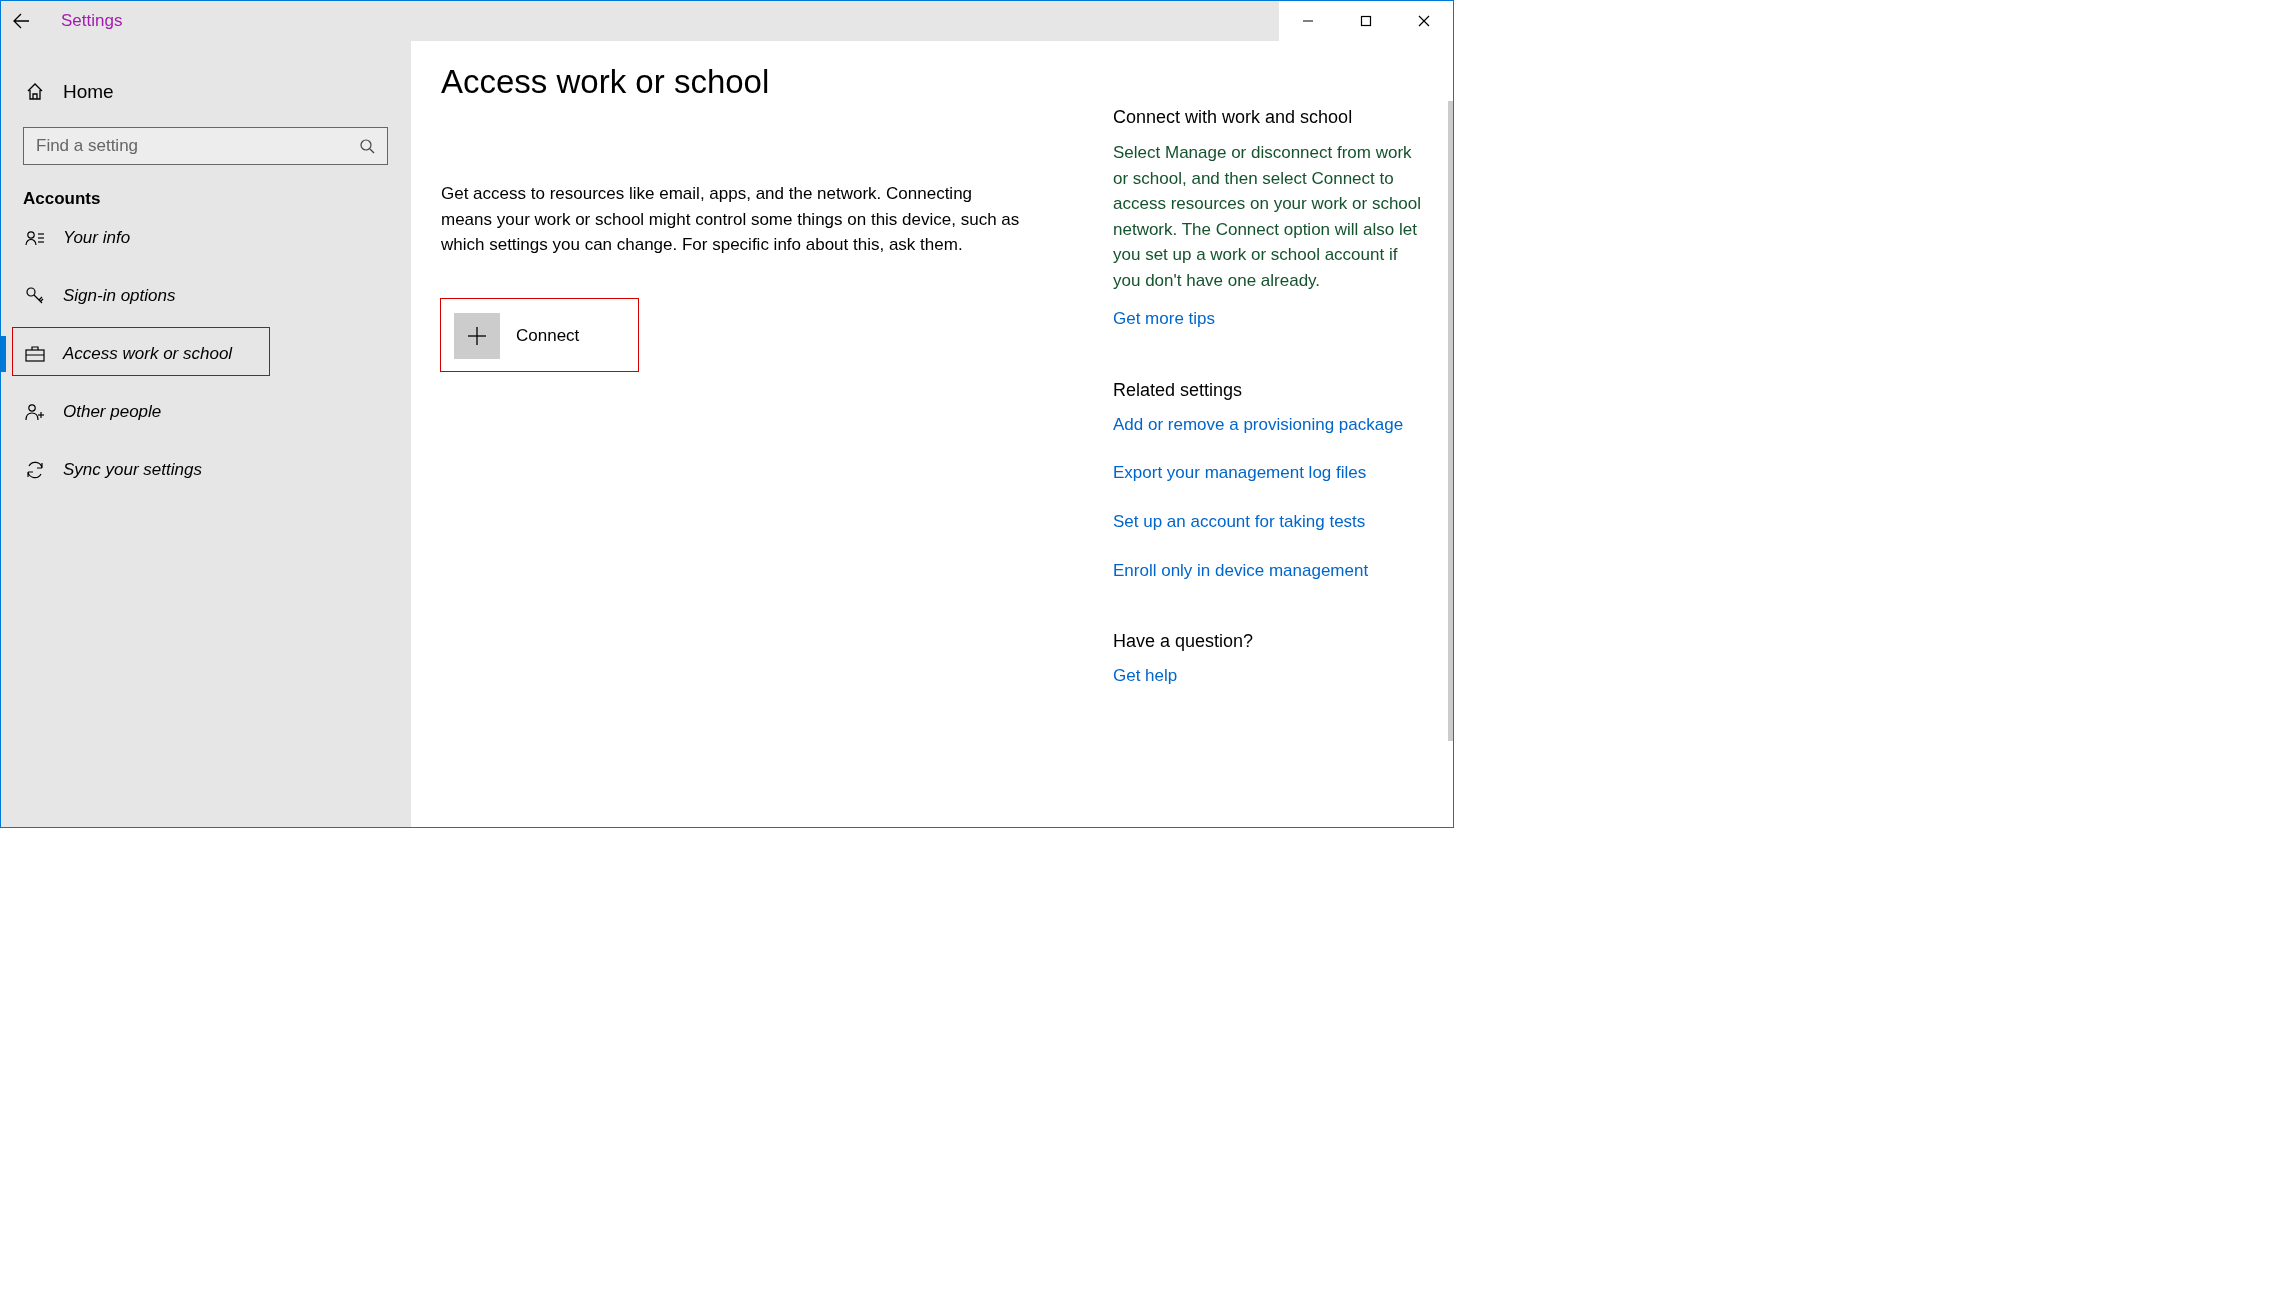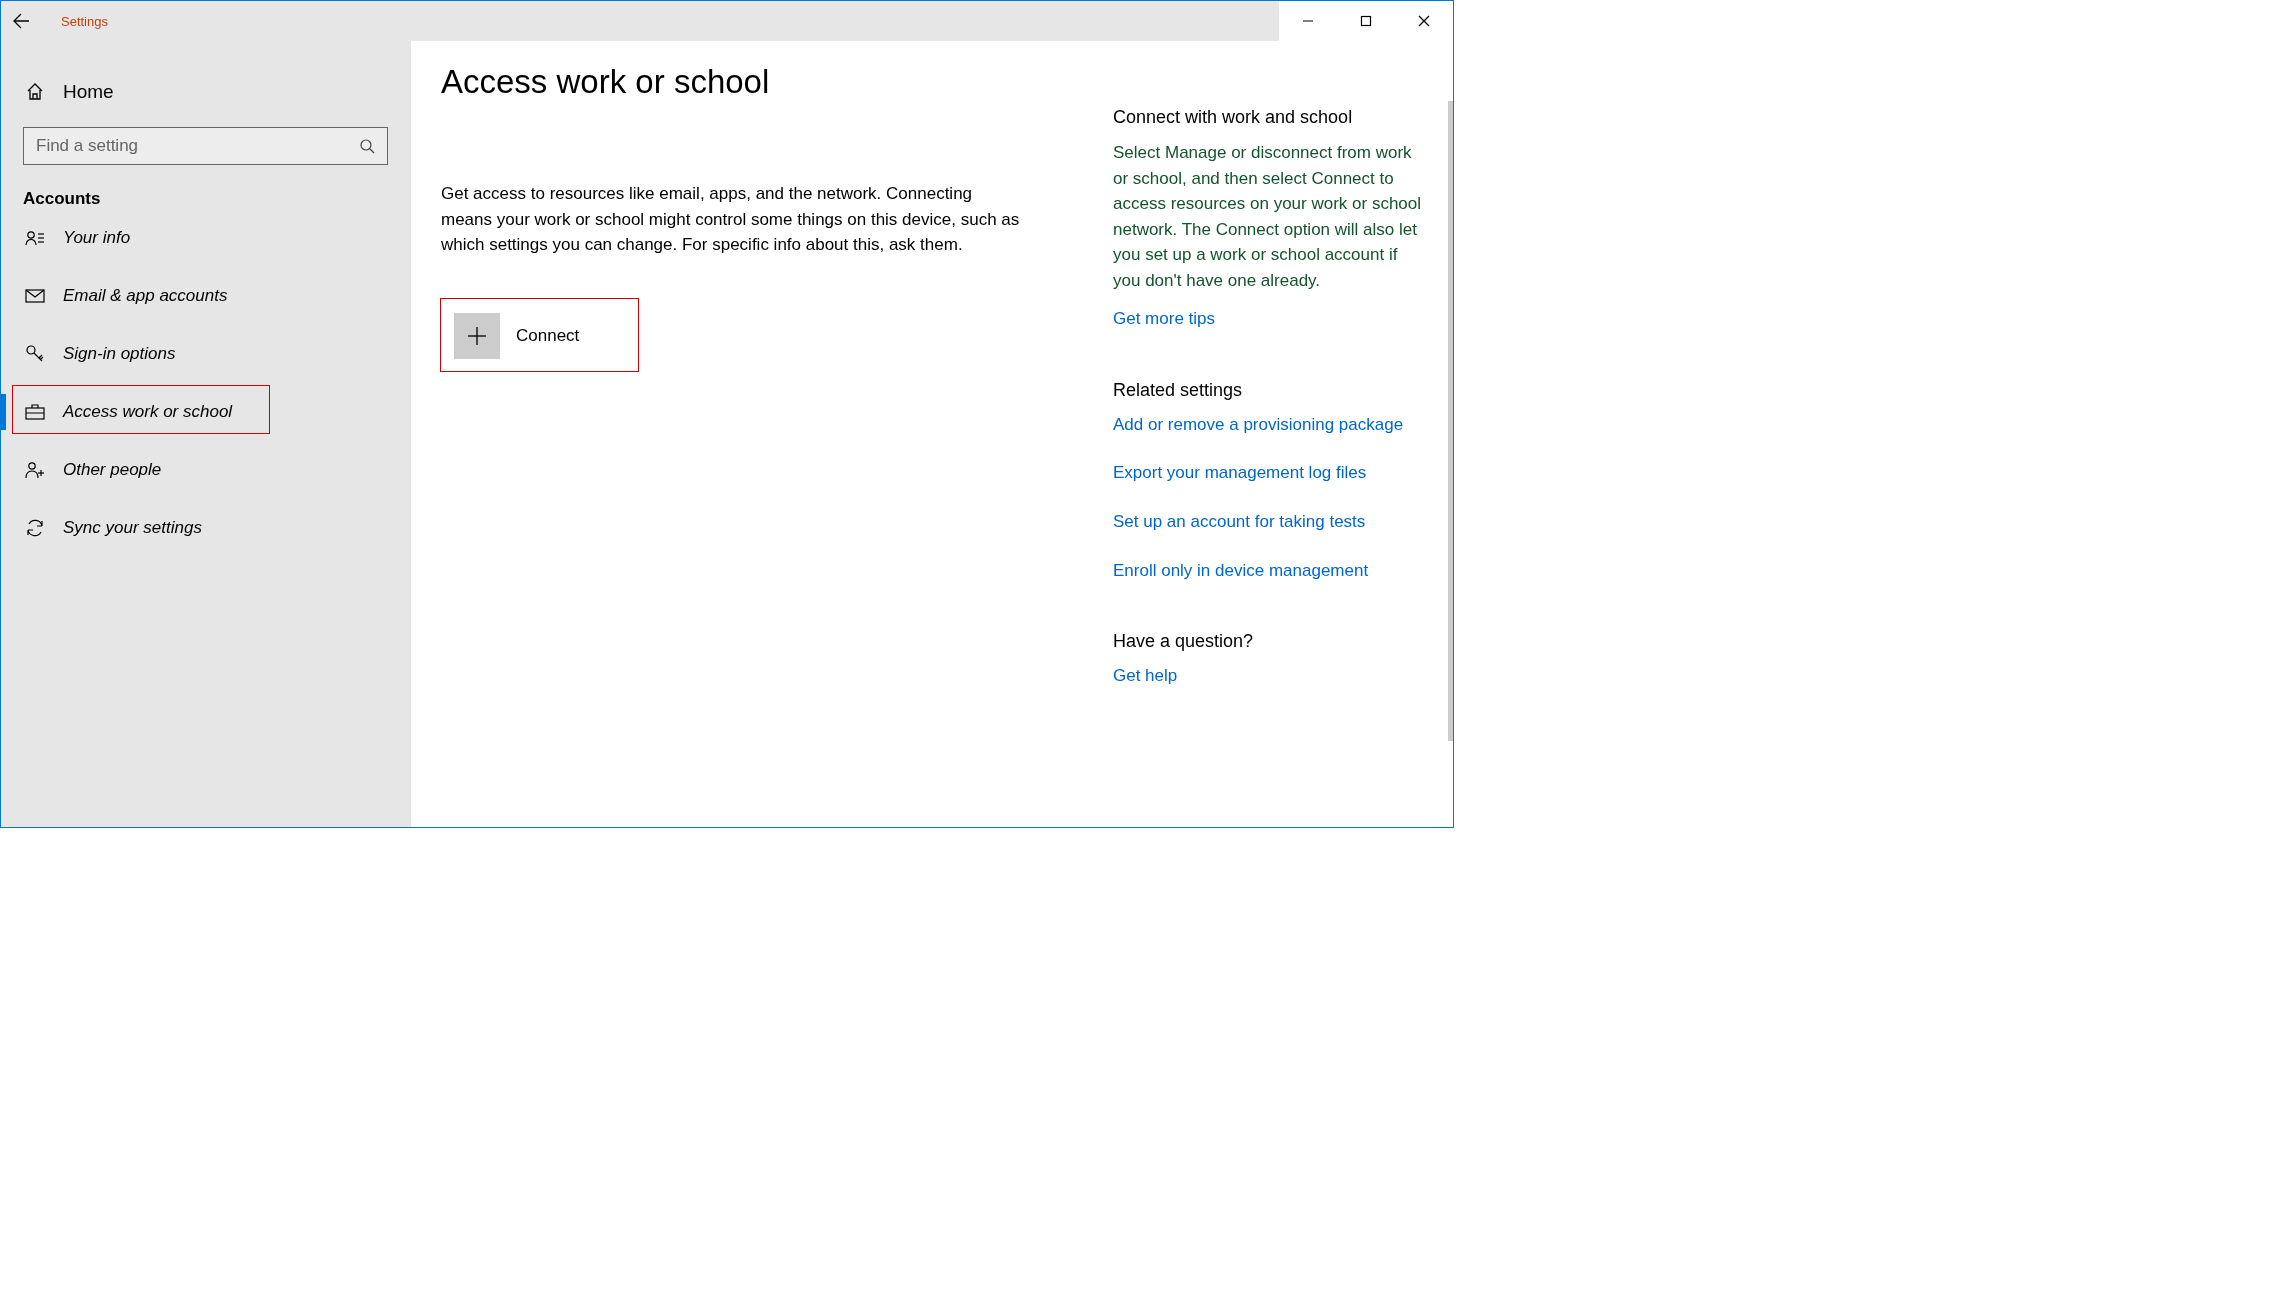--- a/index.html
+++ b/index.html
@@ -27,22 +27,22 @@
   }
   .back-btn {
     width: 40px;
     height: 40px;
     display: flex;
     align-items: center;
     justify-content: center;
     cursor: pointer;
   }
   .title-text {
-    font-size: 13px;
-    color: #c2410c;
+    font-size: 17px;
+    color: #a21caf;
     margin-left: 20px;
   }
   .win-controls {
     position: absolute;
     right: 0;
     top: 0;
     display: flex;
     height: 40px;
     background: #fff;
   }
@@ -285,29 +285,20 @@
               <circle cx="6" cy="5" r="3.2" stroke="#000" stroke-width="1.2" fill="none"></circle>
               <path d="M1 15 C1 11 4 9.5 6 9.5 C8 9.5 11 11 11 15" stroke="#000" stroke-width="1.2" fill="none"></path>
               <line x1="13" y1="4" x2="19" y2="4" stroke="#000" stroke-width="1.2"></line>
               <line x1="13" y1="8" x2="19" y2="8" stroke="#000" stroke-width="1.2"></line>
               <line x1="13" y1="12" x2="19" y2="12" stroke="#000" stroke-width="1.2"></line>
             </svg>
         </span>
         <span class="lbl">Your info</span>
       </div>
 
-      <div class="nav-item">
-        <span class="icon-slot">
-          <svg width="20" height="14" viewBox="0 0 20 14">
-              <rect x="1" y="1" width="18" height="12" stroke="#000" stroke-width="1.2" fill="none"></rect>
-              <path d="M1 1 L10 8 L19 1" stroke="#000" stroke-width="1.2" fill="none"></path>
-            </svg>
-        </span>
-        <span class="lbl">Email &amp; app accounts</span>
-      </div>
 
       <div class="nav-item">
         <span class="icon-slot">
           <svg width="20" height="20" viewBox="0 0 20 20">
               <circle cx="6" cy="6" r="4" stroke="#000" stroke-width="1.2" fill="none"></circle>
               <path d="M9 9 L17 17 M14 14 L17 11 M15.5 15.5 L18 13" stroke="#000" stroke-width="1.2" fill="none"></path>
             </svg>
         </span>
         <span class="lbl">Sign-in options</span>
       </div>

